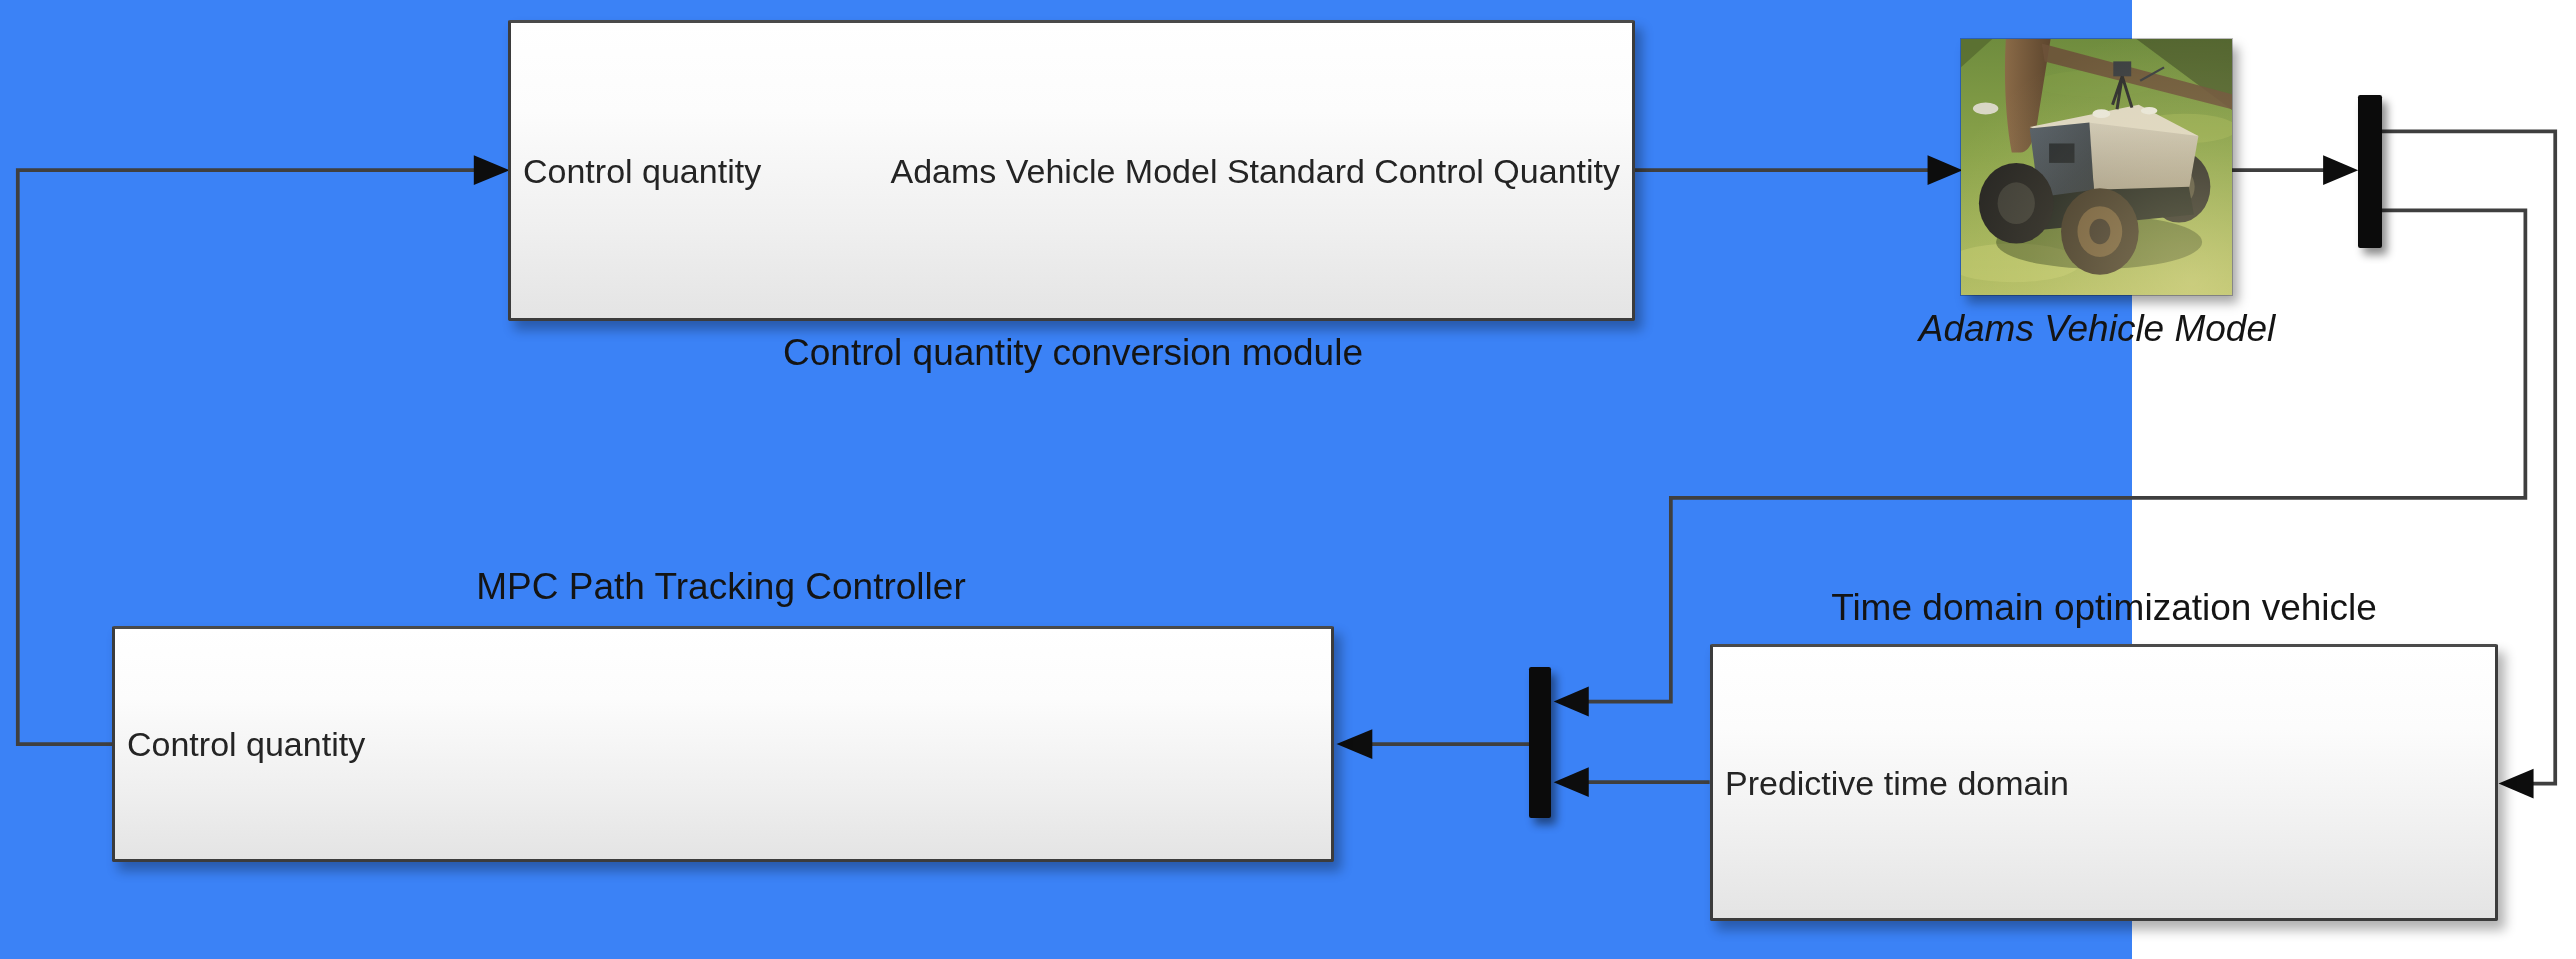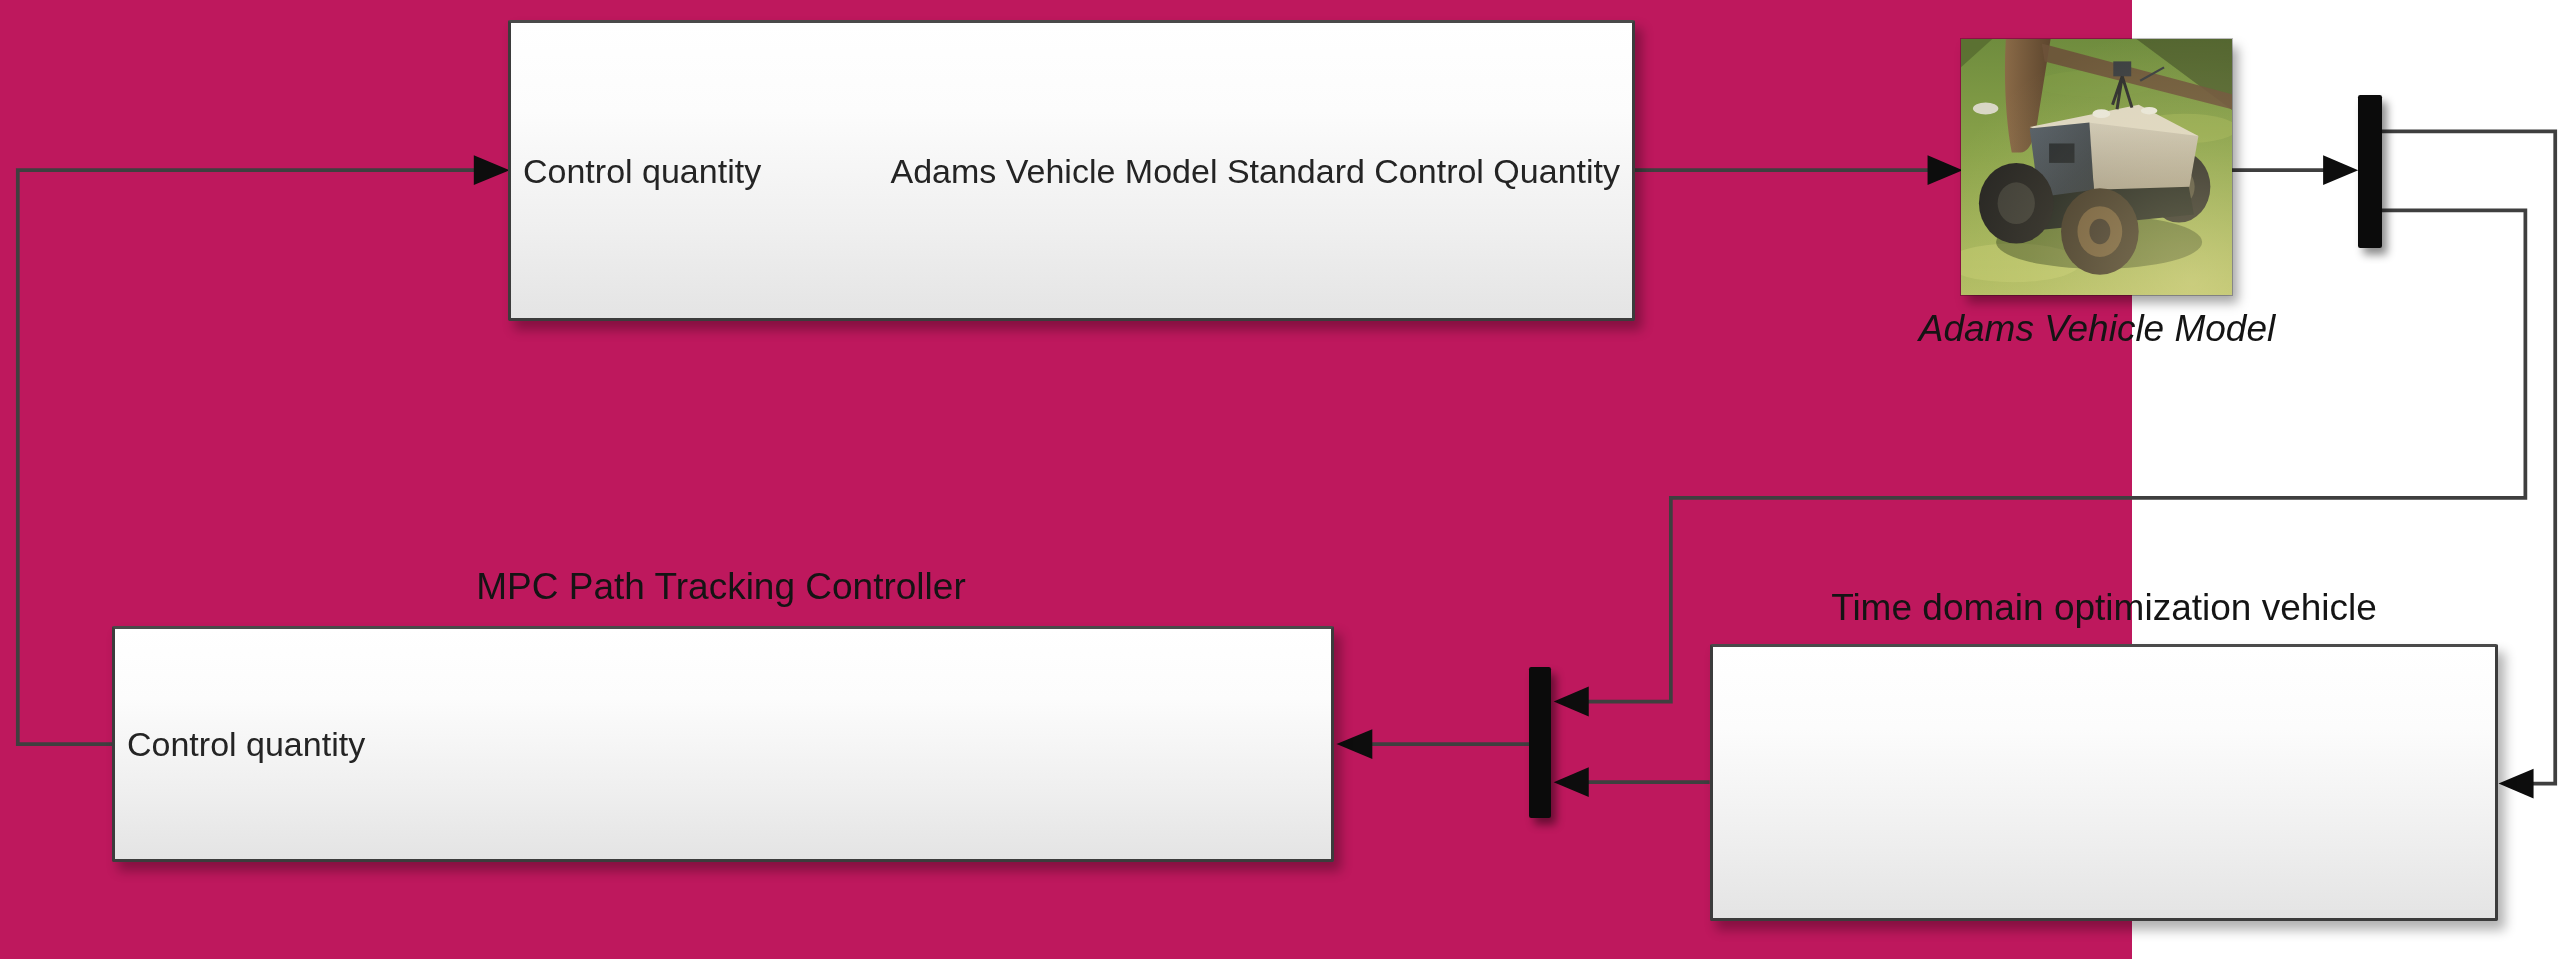--- a/index.html
+++ b/index.html
@@ -8,21 +8,21 @@
     background: #ffffff;
     width: 2576px;
     height: 959px;
     overflow: hidden;
     font-family: "Liberation Sans", sans-serif;
   }
   #canvas {
     position: relative;
     width: 2132px;
     height: 959px;
-    background: #be185d;
+    background: #3b82f6;
   }
   .block {
     position: absolute;
     box-sizing: border-box;
     border: 3px solid #3c3c3c;
     border-top-color: #4a4a4a;
     border-radius: 2.2px;
     background: linear-gradient(180deg, #ffffff 0%, #fcfcfc 30%, #efefef 70%, #e4e4e4 100%);
     box-shadow: 6.7px 8.2px 12px rgba(0,0,0,0.30);
     display: flex;
@@ -105,28 +105,30 @@
     <polygon class="arrow" points="2128,1028 2081,1048 2128,1068"></polygon>
 
     <polyline class="wire" points="2048,997 1836,997"></polyline>
     <polygon class="arrow" points="1838,977 1790,997 1838,1017"></polygon>
   </svg>
 
   <div class="block" style="left:508px; top:20px; width:1127px; height:301px;">
     <span class="port-label">Control quantity</span>
     <span class="port-label">Adams Vehicle Model Standard Control Quantity</span>
   </div>
+  <div class="block-caption" style="left:1073px; top:332px;">Control quantity conversion module</div>
 
   <div class="block-caption" style="left:721px; top:566px;">MPC Path Tracking Controller</div>
   <div class="block" style="left:112px; top:626px; width:1222px; height:236px;">
     <span class="port-label">Control quantity</span>
   </div>
 
   <div class="block-caption" style="left:2104px; top:587px;">Time domain optimization vehicle</div>
   <div class="block" style="left:1710px; top:644px; width:788px; height:277px;">
+    <span class="port-label">Predictive time domain</span>
   </div>
 
   <svg id="photo-block" viewBox="0 0 363 343" preserveAspectRatio="none">
     <defs>
       <linearGradient id="grassGrad" x1="0" y1="0" x2="0" y2="1">
         <stop offset="0" stop-color="#6f8c3e"></stop>
         <stop offset="0.45" stop-color="#8aa34a"></stop>
         <stop offset="1" stop-color="#b1bc62"></stop>
       </linearGradient>
       <linearGradient id="trunkGrad" x1="0" y1="0" x2="1" y2="0">

